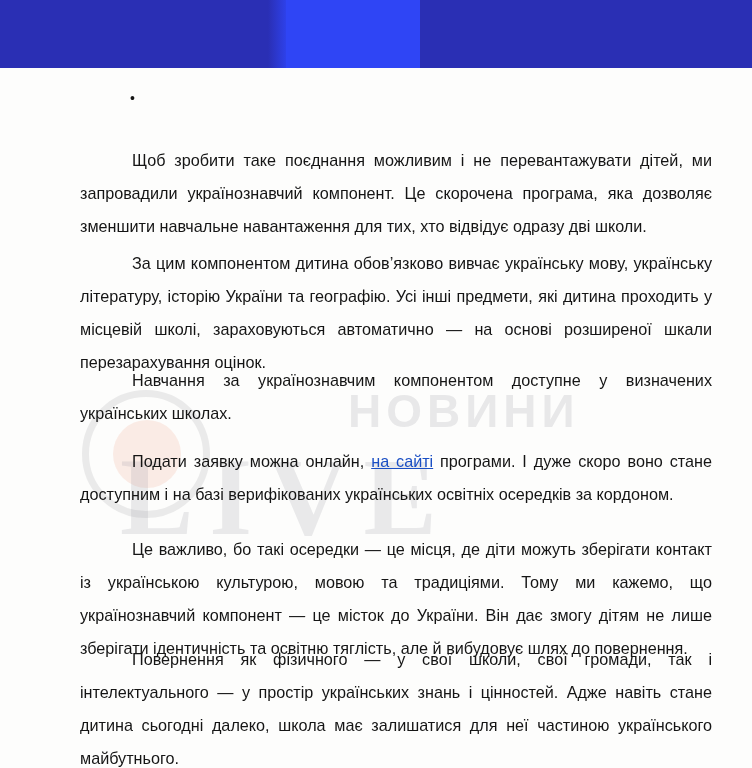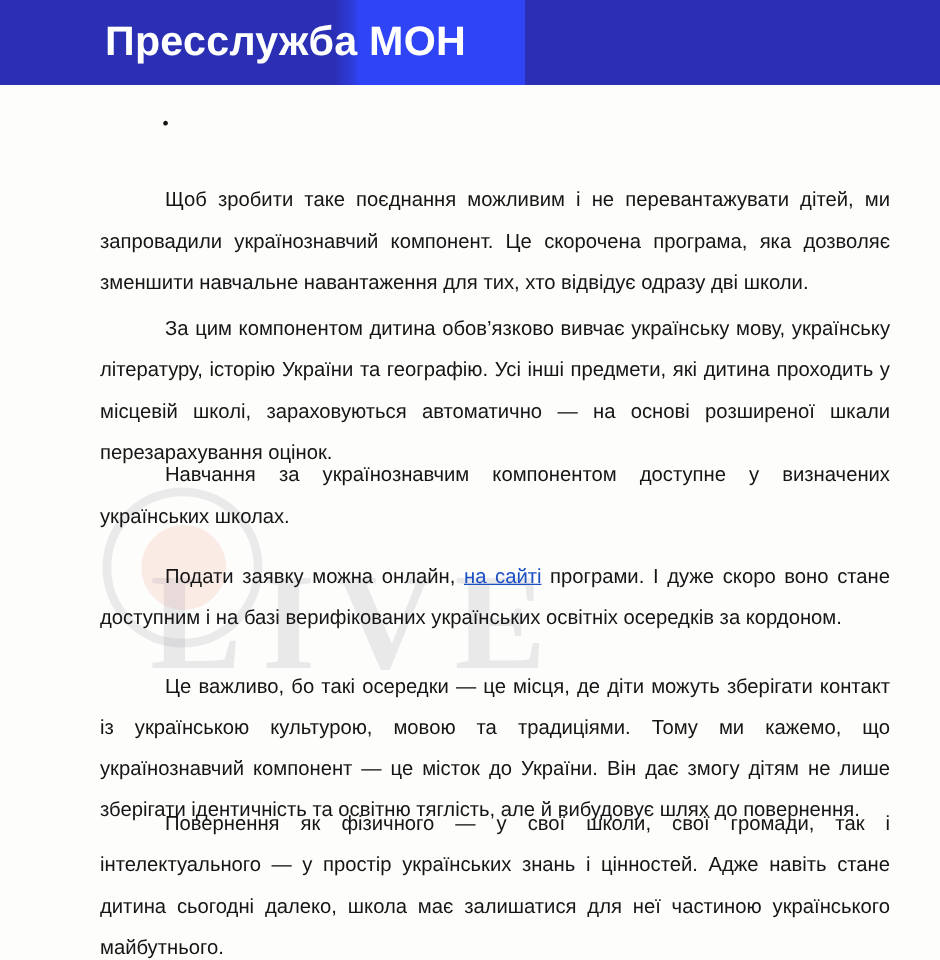--- a/index.html
+++ b/index.html
@@ -149,27 +149,27 @@
   #p5 { top: 377px; }
   #p6 { top: 465px; }
   #p7 { top: 575px; }
 </style>
 </head>
 <body>
 
 <div id="banner">
   <div id="banner-accent-2"></div>
   <div id="banner-accent"></div>
-  <div id="banner-title">Пресслужба МОН</div>
 </div>
 
 <div id="watermark">
   <div id="wm-ring"></div>
   <div id="wm-dot"></div>
   <div id="wm-live">LIVE</div>
+  <div id="wm-novyny">НОВИНИ</div>
 </div>
 
 <div id="doc">
 
   <p class="para bullet-row" id="p1">
     <span class="bullet">•</span>
     <span class="indent"></span>
   </p>
 
   <p class="para" id="p2">

